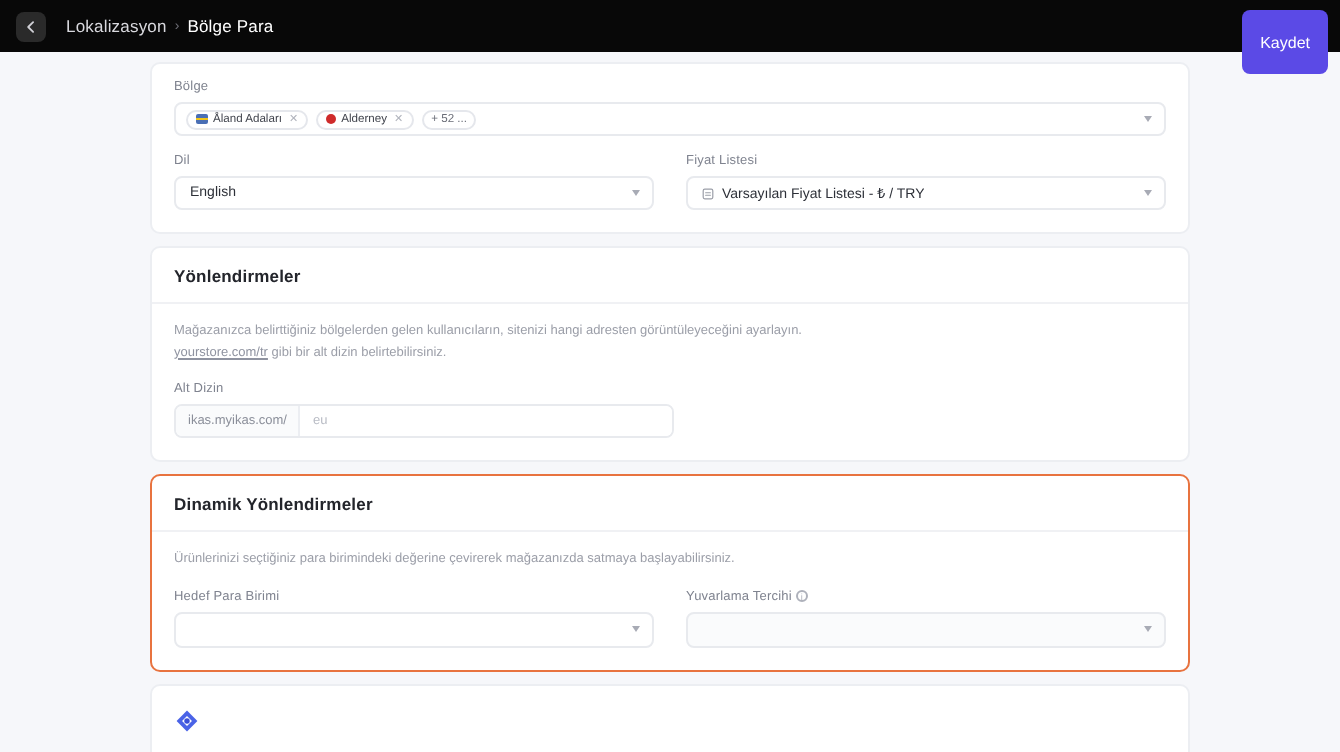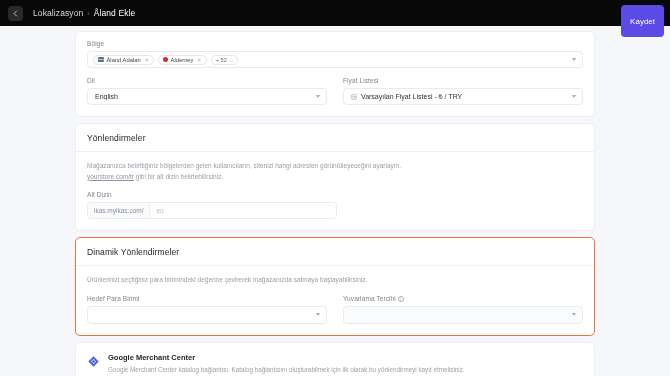--- a/index.html
+++ b/index.html
@@ -70,21 +70,21 @@
   .card.highlight {
     border: 1px solid #e8733f;
   }
 
   
   .sec-head {
     padding: 9px 11px 8px 11px;
     border-bottom: 1px solid #f0f1f4;
   }
   .sec-title {
-    font-size: 8.5px; font-weight: normal;
+    font-size: 8.5px; font-weight: bold;
     color: #23252b;
     letter-spacing: .1px;
   }
   .sec-body { padding: 9px 11px 11px 11px; }
   .sec-desc {
     font-size: 6.5px; line-height: 1.65;
     color: #9b9ea8;
     margin-bottom: 9px;
     max-width: 330px;
   }
@@ -225,21 +225,21 @@
   <div class="back-btn">
     <span>
       <svg width="7" height="7" viewBox="0 0 10 10">
         <path d="M6.5 1.5 L3 5 L6.5 8.5" fill="none" stroke="#d0d0d6" stroke-width="1.3" stroke-linecap="round" stroke-linejoin="round"></path>
       </svg>
     </span>
   </div>
   <div class="crumbs">
     <span class="crumb">Lokalizasyon</span>
     <span class="crumb-sep">›</span>
-    <span class="crumb current">Åland Ekle</span>
+    <span class="crumb current">Bölge Para</span>
   </div>
   <button class="save-btn">Kaydet</button>
 </div>
 
 <div class="page">
 
   <div class="card">
     <div class="sec-body" style="padding-top:8px;">
       <div class="field">
         <span class="flabel">Bölge</span>
@@ -337,20 +337,16 @@
 
   <div class="card">
     <div class="integration">
       <span class="g-icon">
         <svg width="13" height="13" viewBox="0 0 20 20">
           <path d="M10 2 L18 10 L10 18 L2 10 Z" fill="#4a63e7"></path>
           <path d="M10 6.2 L13.8 10 L10 13.8 L6.2 10 Z" fill="#ffffff"></path>
           <circle cx="10" cy="10" r="2.1" fill="#3b4fd8"></circle>
         </svg>
       </span>
-      <div style="flex:1;min-width:0;">
-        <div class="int-title">Google Merchant Center</div>
-        <div class="int-desc">Google Merchant Center katalog bağlantısı. Katalog bağlantısını oluşturabilmek için ilk olarak bu yönlendirmeyi kayıt etmelisiniz.</div>
-      </div>
     </div>
   </div>
 
 </div>
 
 </body></html>

